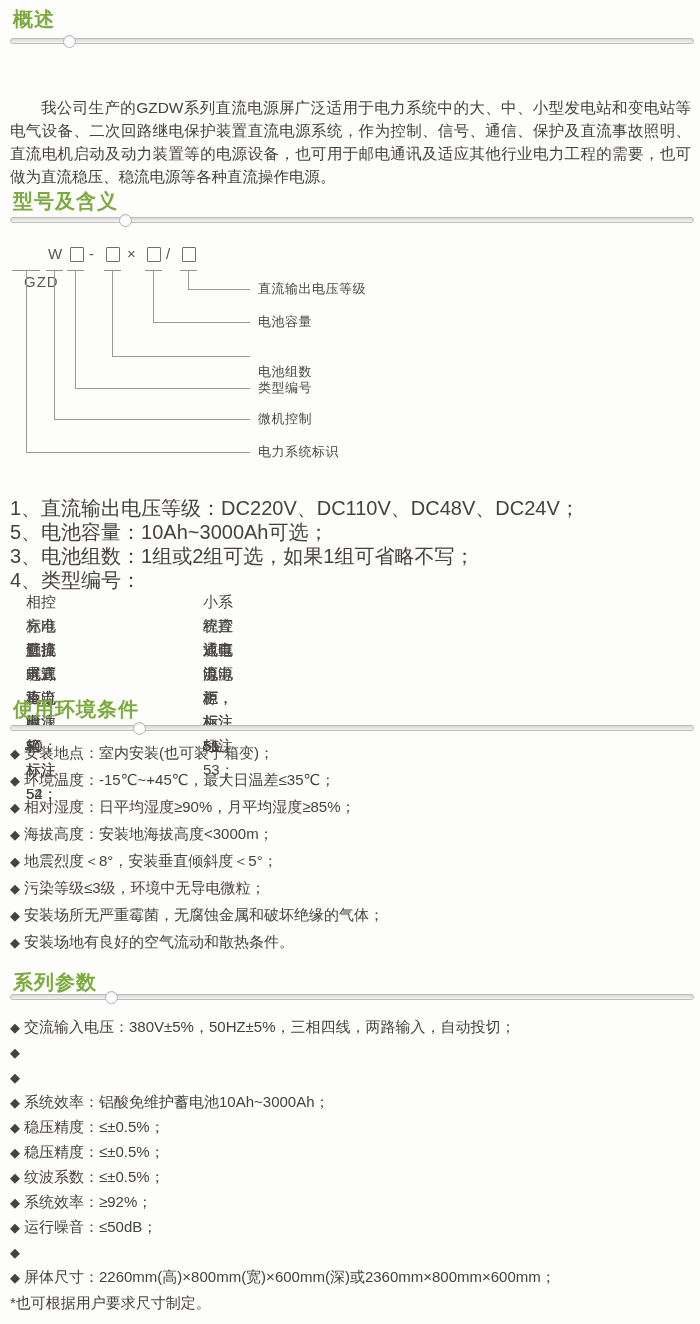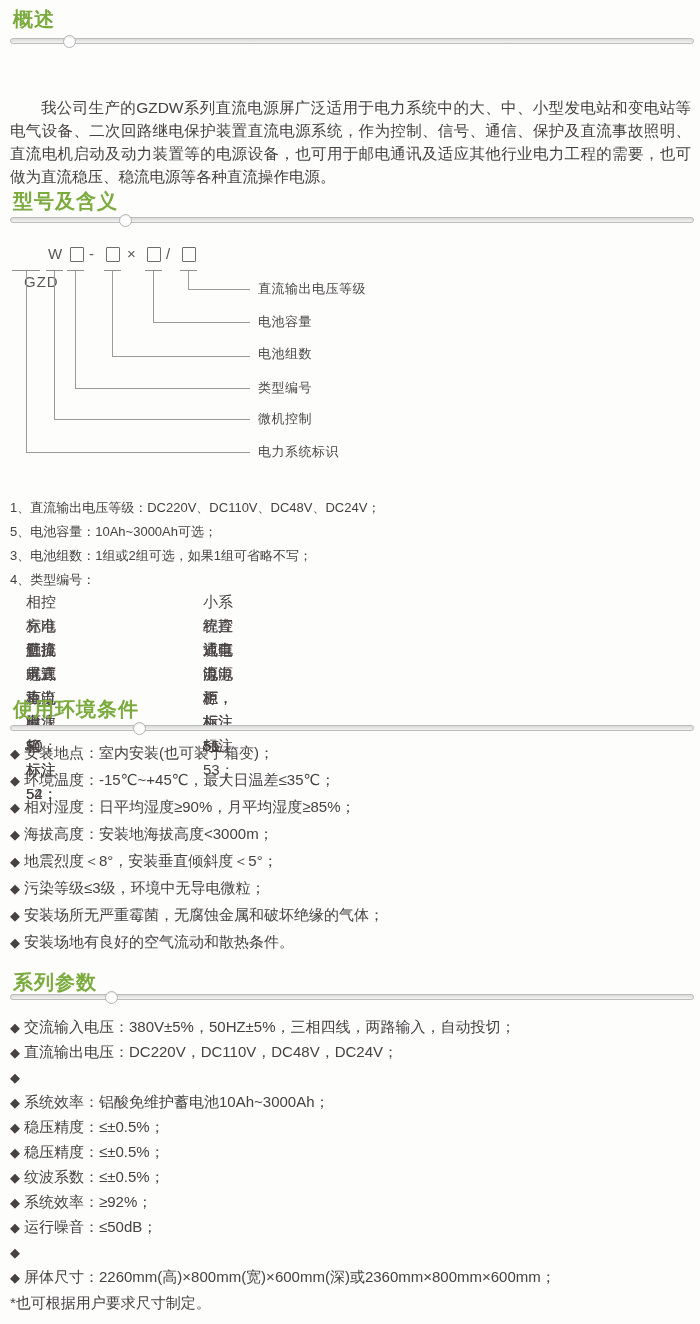--- a/index.html
+++ b/index.html
@@ -41,21 +41,21 @@
   
   .diagram{position:absolute;left:0;top:242px;width:700px;height:230px;}
   .tok{position:absolute;top:4px;font-size:15px;line-height:16px;color:#58585a;letter-spacing:1px;}
   .mbox{position:absolute;top:5px;width:12px;height:13px;border:1.5px solid #6e6e70;border-radius:1px;background:transparent;}
   .uline{position:absolute;height:0;border-top:1.5px solid #8f8f8f;}
   .vline{position:absolute;width:0;border-left:1.5px solid #9a9a9a;}
   .hline{position:absolute;height:0;border-top:1.5px solid #9a9a9a;}
   .dlabel{position:absolute;left:258px;font-size:13px;line-height:18px;color:#4c4748;letter-spacing:.5px;}
 
   
-  .notes{position:absolute;left:10px;top:496px;font-size:13px;color:#474142;}
+  .notes{position:absolute;left:10px;top:496px;font-size:20px;color:#474142;}
   .notes .nline{height:24px;line-height:24px;}
   .typerows{position:absolute;left:10px;top:590px;font-size:15px;color:#474142;}
   .typerows .trow{position:relative;height:24px;line-height:24px;}
   .typerows .tl{position:absolute;left:16px;}
   .typerows .tr{position:absolute;left:193px;}
 
   
   .blist{position:absolute;left:10px;font-size:15px;color:#474142;}
   .blist .bline{display:flex;align-items:center;}
   .blist.env .bline{height:27px;}
@@ -107,21 +107,21 @@
 
     <span class="hline" style="left:188px;top:47px;width:62px;"></span>
     <span class="hline" style="left:153px;top:80px;width:97px;"></span>
     <span class="hline" style="left:112px;top:114px;width:138px;"></span>
     <span class="hline" style="left:75px;top:146px;width:175px;"></span>
     <span class="hline" style="left:54px;top:177px;width:196px;"></span>
     <span class="hline" style="left:26px;top:210px;width:224px;"></span>
 
     <span class="dlabel" style="top:38px;">直流输出电压等级</span>
     <span class="dlabel" style="top:71px;">电池容量</span>
-    <span class="dlabel" style="top:103px;">电池组数</span>
+    <span class="dlabel" style="top:121px;">电池组数</span>
     <span class="dlabel" style="top:137px;">类型编号</span>
     <span class="dlabel" style="top:168px;">微机控制</span>
     <span class="dlabel" style="top:201px;">电力系统标识</span>
   </div>
 
   <div class="notes">
     <div class="nline">1、直流输出电压等级：DC220V、DC110V、DC48V、DC24V；</div>
     <div class="nline">5、电池容量：10Ah~3000Ah可选；</div>
     <div class="nline">3、电池组数：1组或2组可选，如果1组可省略不写；</div>
     <div class="nline">4、类型编号：</div>
@@ -184,21 +184,20 @@
   <div class="sep" style="top:994px;">
     <span class="knob" style="left:94px;"></span>
   </div>
   <div class="blist par" style="top:1015px;">
     <div class="bline">
         <span class="bullet">◆</span>
         <span>交流输入电压：380V±5%，50HZ±5%，三相四线，两路输入，自动投切；</span>
       </div>
     <div class="bline">
         <span class="bullet">◆</span>
-        <span>直流输出电压：DC220V，DC110V，DC48V，DC24V；</span>
       </div>
     <div class="bline">
         <span class="bullet">◆</span>
       </div>
     <div class="bline">
         <span class="bullet">◆</span>
         <span>系统效率：铝酸免维护蓄电池10Ah~3000Ah；</span>
       </div>
     <div class="bline">
         <span class="bullet">◆</span>

